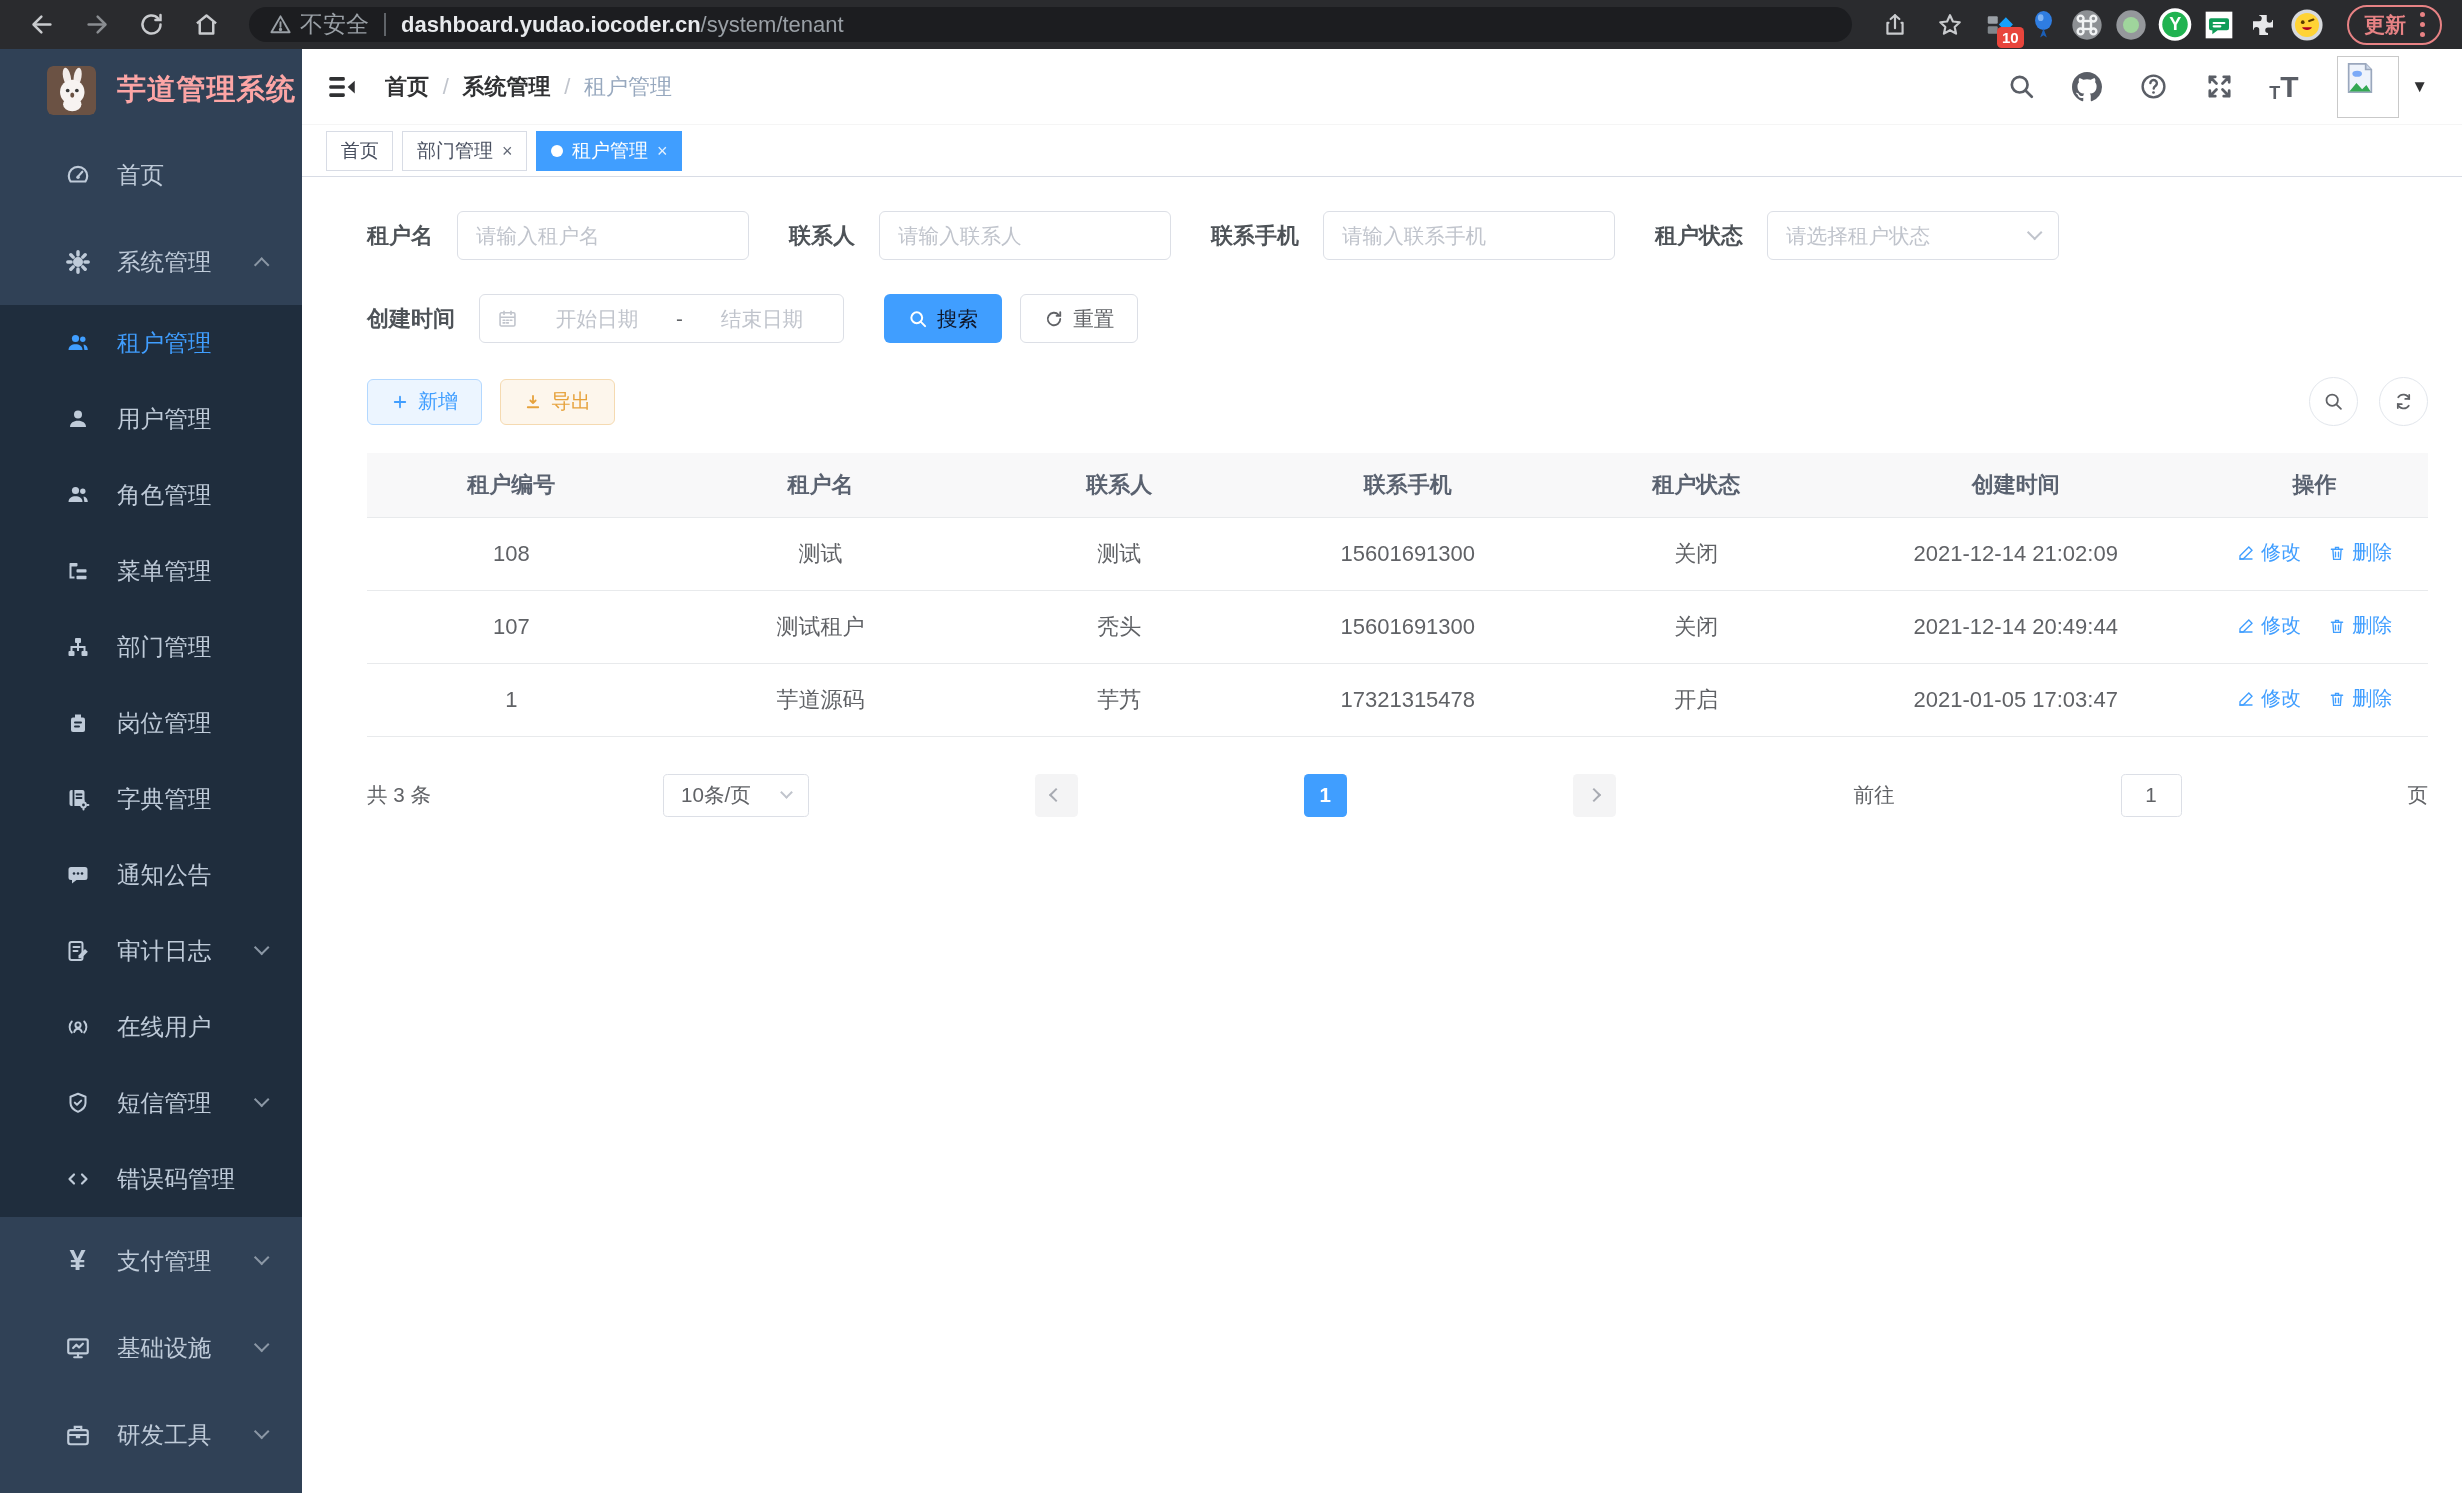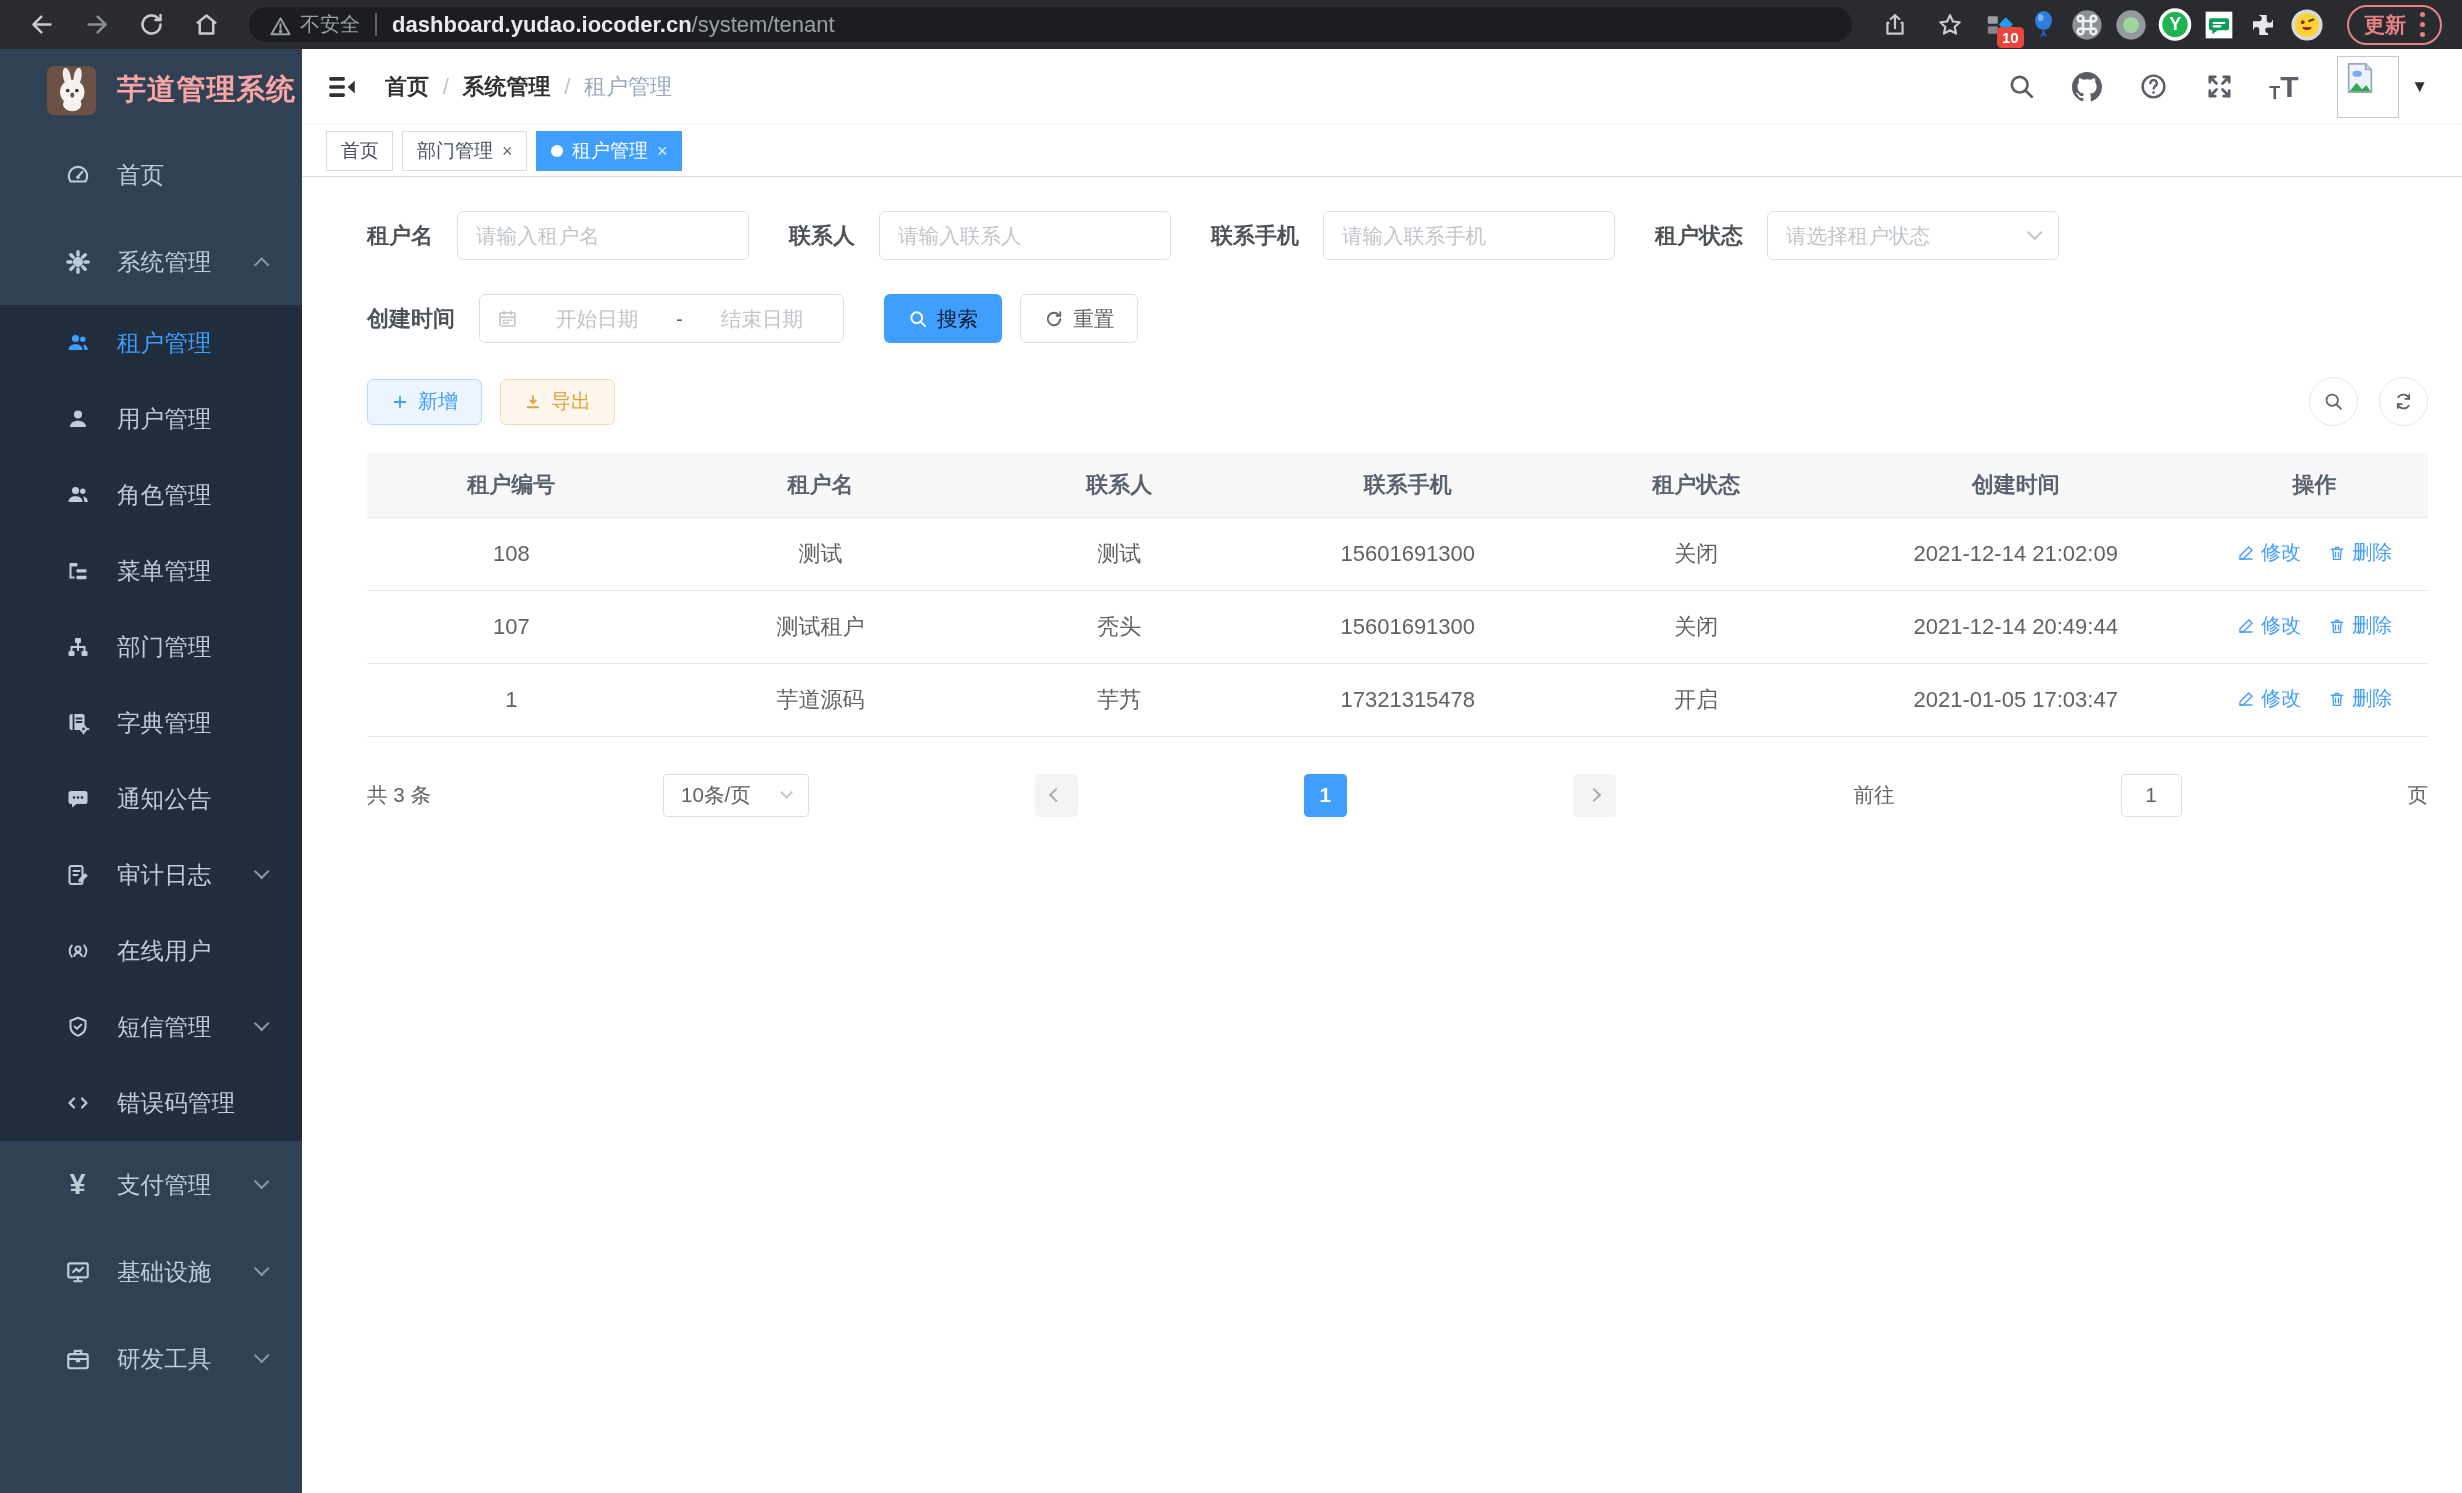--- a/index.html
+++ b/index.html
@@ -7,21 +7,21 @@
     font-family:"Liberation Sans", sans-serif; }
 
   
   .browser-bar { height:49px; background:#2a2b2e; display:flex; align-items:center;
     padding:0 20px; gap:10.7px; }
   .bnav { width:44px; height:44px; display:flex; align-items:center; justify-content:center;
     color:#c9cbce; flex-shrink:0; }
   .bnav.dim { color:#8a8d91; }
   .omnibox { flex:1; height:35px; background:#1c1d20; border-radius:18px; margin:0 10.7px;
     display:flex; align-items:center; padding:0 20px; gap:10.7px; min-width:0; }
-  .sec-label { color:#9aa0a6; font-size:20px; display:flex; align-items:flex-end; gap:7.6px; }
+  .sec-label { color:#9aa0a6; font-size:23px; display:flex; align-items:center; gap:7.6px; }
   .omni-sep { width:1.5px; height:23px; background:#5f6368; margin:0 4.6px; }
   .url { font-size:22px; white-space:nowrap; overflow:hidden; }
   .url .host { color:#e8eaed; font-weight:600; }
   .url .path { color:#9aa0a6; }
   .ext-row { display:flex; align-items:center; gap:10px; }
   .ext { width:34px; height:34px; position:relative; display:flex; align-items:center; justify-content:center; }
   .badge { position:absolute; right:-7.6px; bottom:-6px; background:#e8453c; color:#fff;
     font-size:15px; line-height:21px; padding:0 5.3px; border-radius:4.6px; font-weight:700; }
   .update-pill { display:flex; align-items:center; gap:13.7px; border:2.3px solid var(--update-red,#e78284);
     color:var(--update-red,#e78284); border-radius:21px; height:40px; padding:0 15px; margin-left:12px; }
@@ -352,20 +352,30 @@
       <div class="mi">
         <span class="micon">
           <svg width="24" height="24" viewBox="0 0 24 24" fill="currentColor">
               <rect x="9" y="3" width="6" height="5" rx="1"></rect>
               <rect x="2.5" y="16" width="6" height="5" rx="1"></rect>
               <rect x="15.5" y="16" width="6" height="5" rx="1"></rect>
               <path d="M12 8v4M5.5 16v-4h13v4M12 12v4" fill="none" stroke="currentColor" stroke-width="2"></path>
             </svg>
         </span>
         <span>部门管理</span>
+      </div>
+      <div class="mi">
+        <span class="micon">
+          <svg width="24" height="24" viewBox="0 0 24 24" fill="currentColor">
+              <path d="M9 3.5h6V7H9z"></path>
+              <rect x="5" y="6.5" width="14" height="14.5" rx="2"></rect>
+              <path d="M9 11.5h6M9 15.5h4" stroke="#1f2d3d" stroke-width="2" stroke-linecap="round"></path>
+            </svg>
+        </span>
+        <span>岗位管理</span>
       </div>
       <div class="mi">
         <span class="micon">
           <svg width="24" height="24" viewBox="0 0 24 24" fill="currentColor">
               <rect x="3.5" y="3" width="15" height="16" rx="2"></rect>
               <path d="M7.5 3v16" stroke="#1f2d3d" stroke-width="1.8"></path>
               <path d="M10.5 7.5h5M10.5 11h5" stroke="#1f2d3d" stroke-width="1.8" stroke-linecap="round"></path>
               <circle cx="17.5" cy="18" r="3.4"></circle>
               <g stroke="currentColor" stroke-width="2" stroke-linecap="round">
                 <path d="M17.5 13.4v1.2M17.5 21.4v1.2M13.1 18h1.2M21.2 18h1.2"></path>

